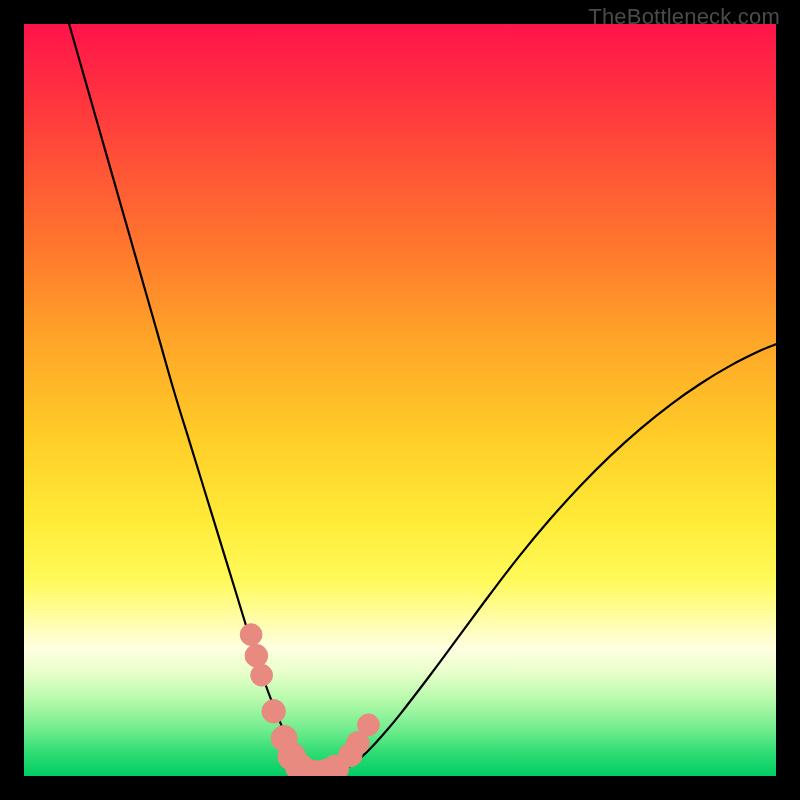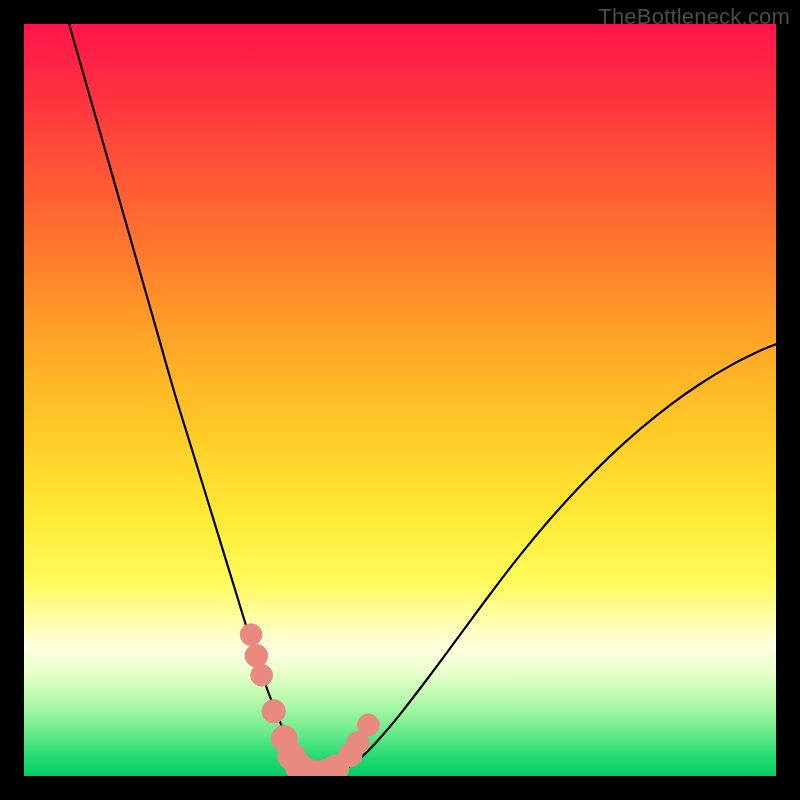--- a/index.html
+++ b/index.html
@@ -30,21 +30,21 @@
       rgb(235, 255, 205) 86%,
       rgb(180, 250, 170) 90%,
       rgb(110, 235, 140) 94%,
       rgb( 45, 220, 115) 97%,
       rgb(  0, 205, 100) 100%
     );
   }
   .attribution {
     position: absolute;
     top: 4px;
-    right: 10px;
+    right: 20px;
     color: #4b4b4b;
     font-size: 22px;
     letter-spacing: 0.2px;
     font-weight: 400;
   }
   svg { position: absolute; left: 0; top: 0; }
   .curve {
     fill: none;
     stroke: #000;
     stroke-width: 2.2;

